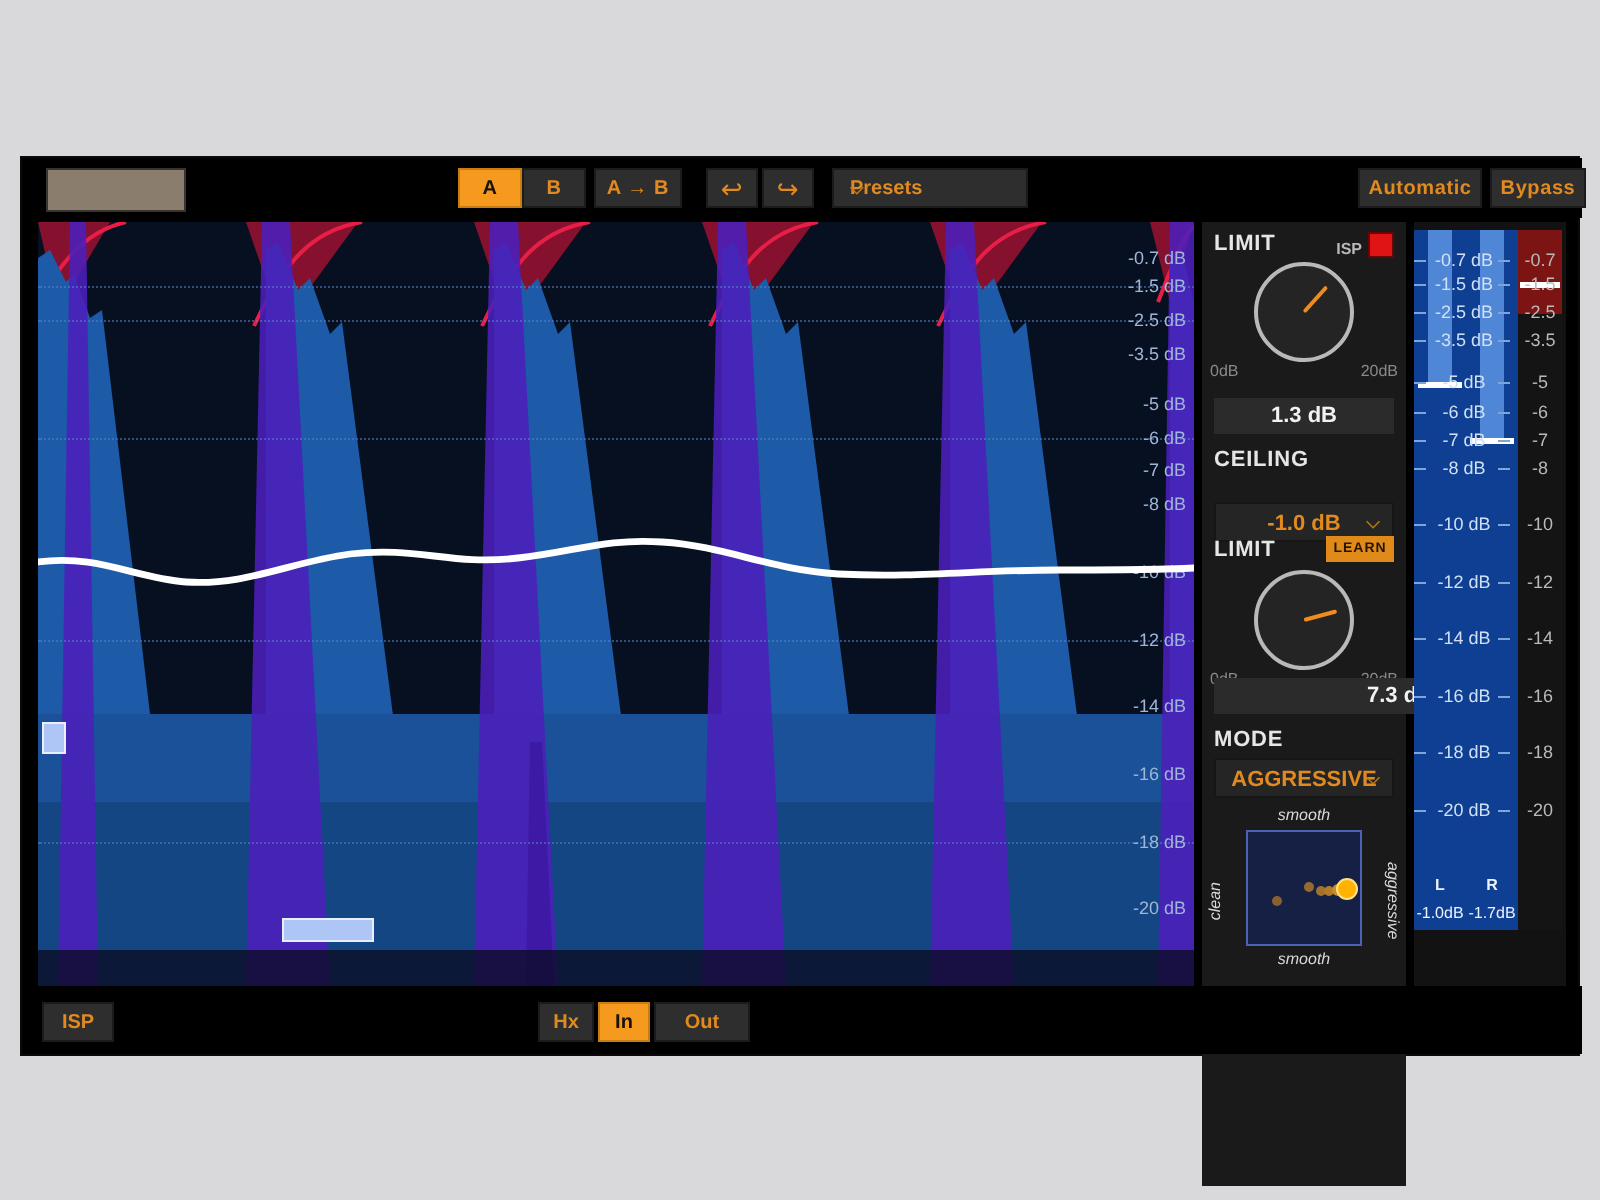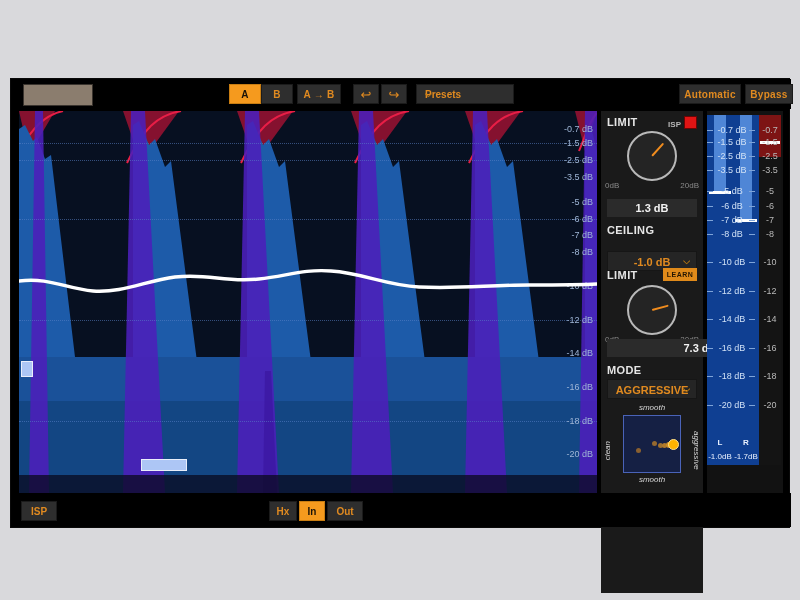--- a/index.html
+++ b/index.html
@@ -347,16 +347,16 @@
           <div class="grtxt" style="top: 261.308px;">-18</div>
           <div class="grtxt" style="top: 289.769px;">-20</div>
         </div>
     </div>
   </div>
 
   <div class="botbar">
     <div class="bbtn" style="left:10px;width:36px;">ISP</div>
     <div class="bbtn" style="left:258px;width:28px;">Hx</div>
     <div class="bbtn on" style="left:288px;width:26px;">In</div>
-    <div class="bbtn" style="left:316px;width:36px;">Out</div>
+    <div class="bbtn" style="left:316px;width:48px;">Out</div>
   </div>
 
 </div>
 
 </body></html>

